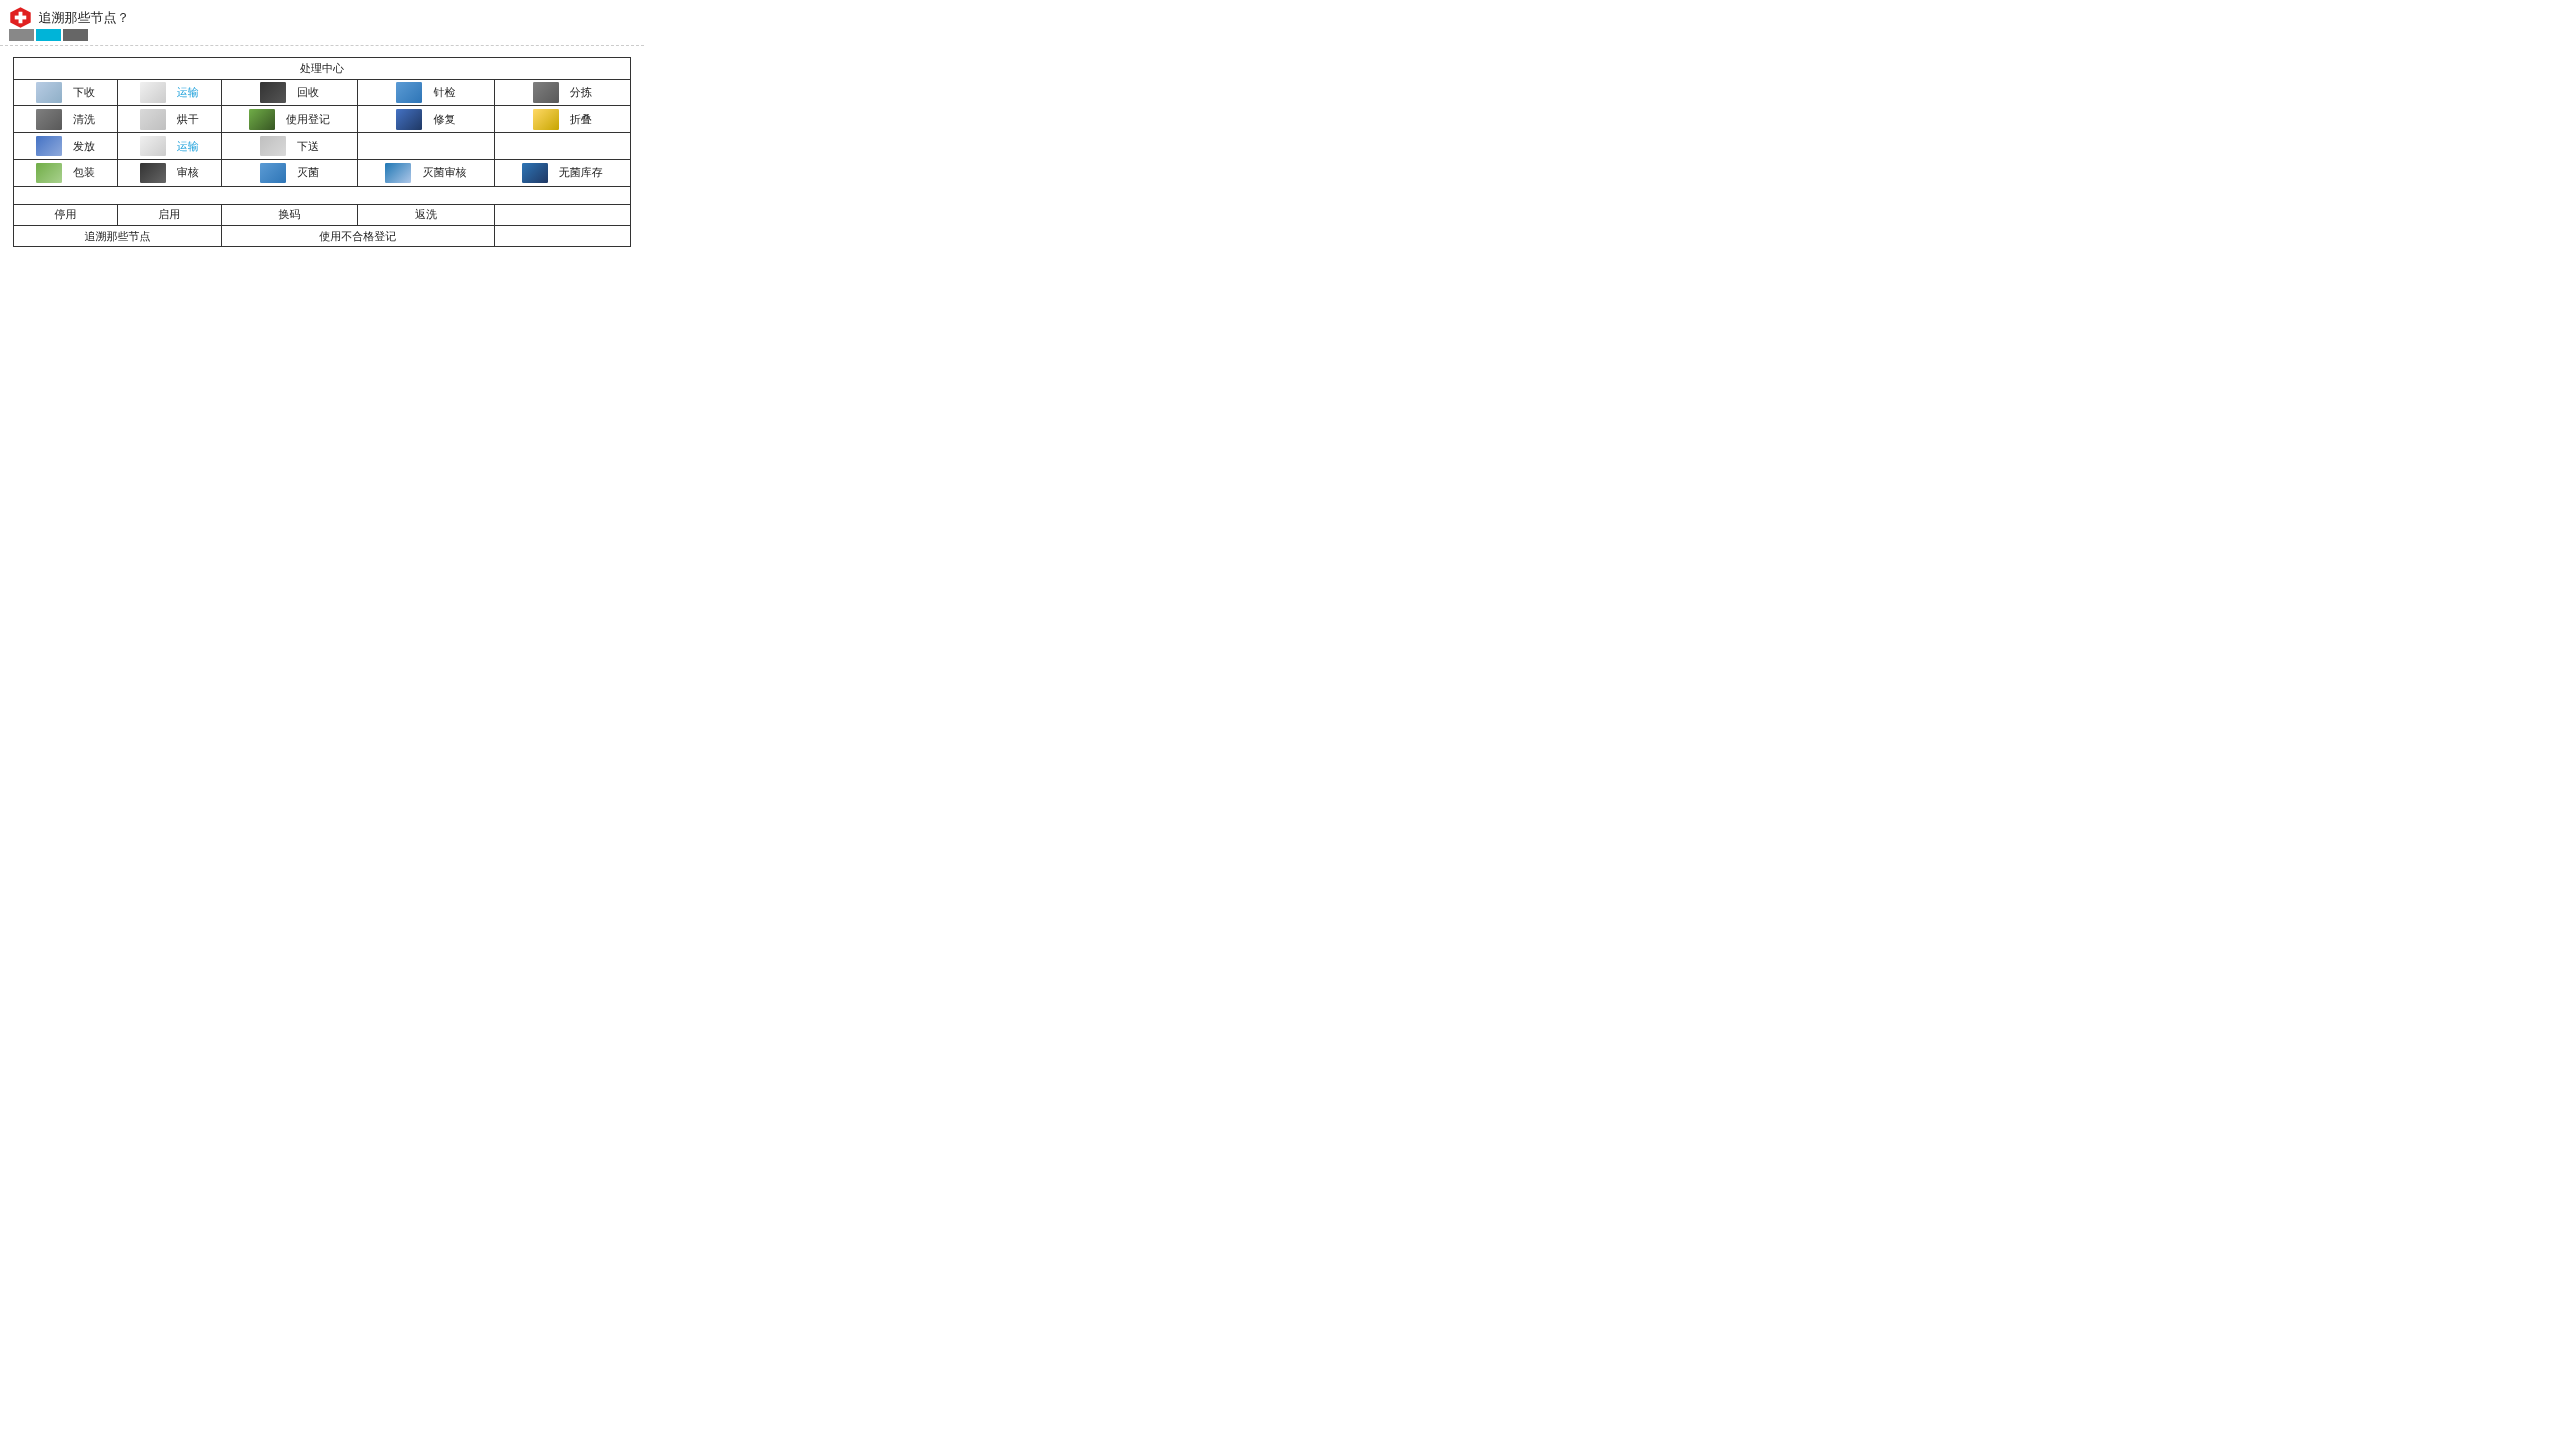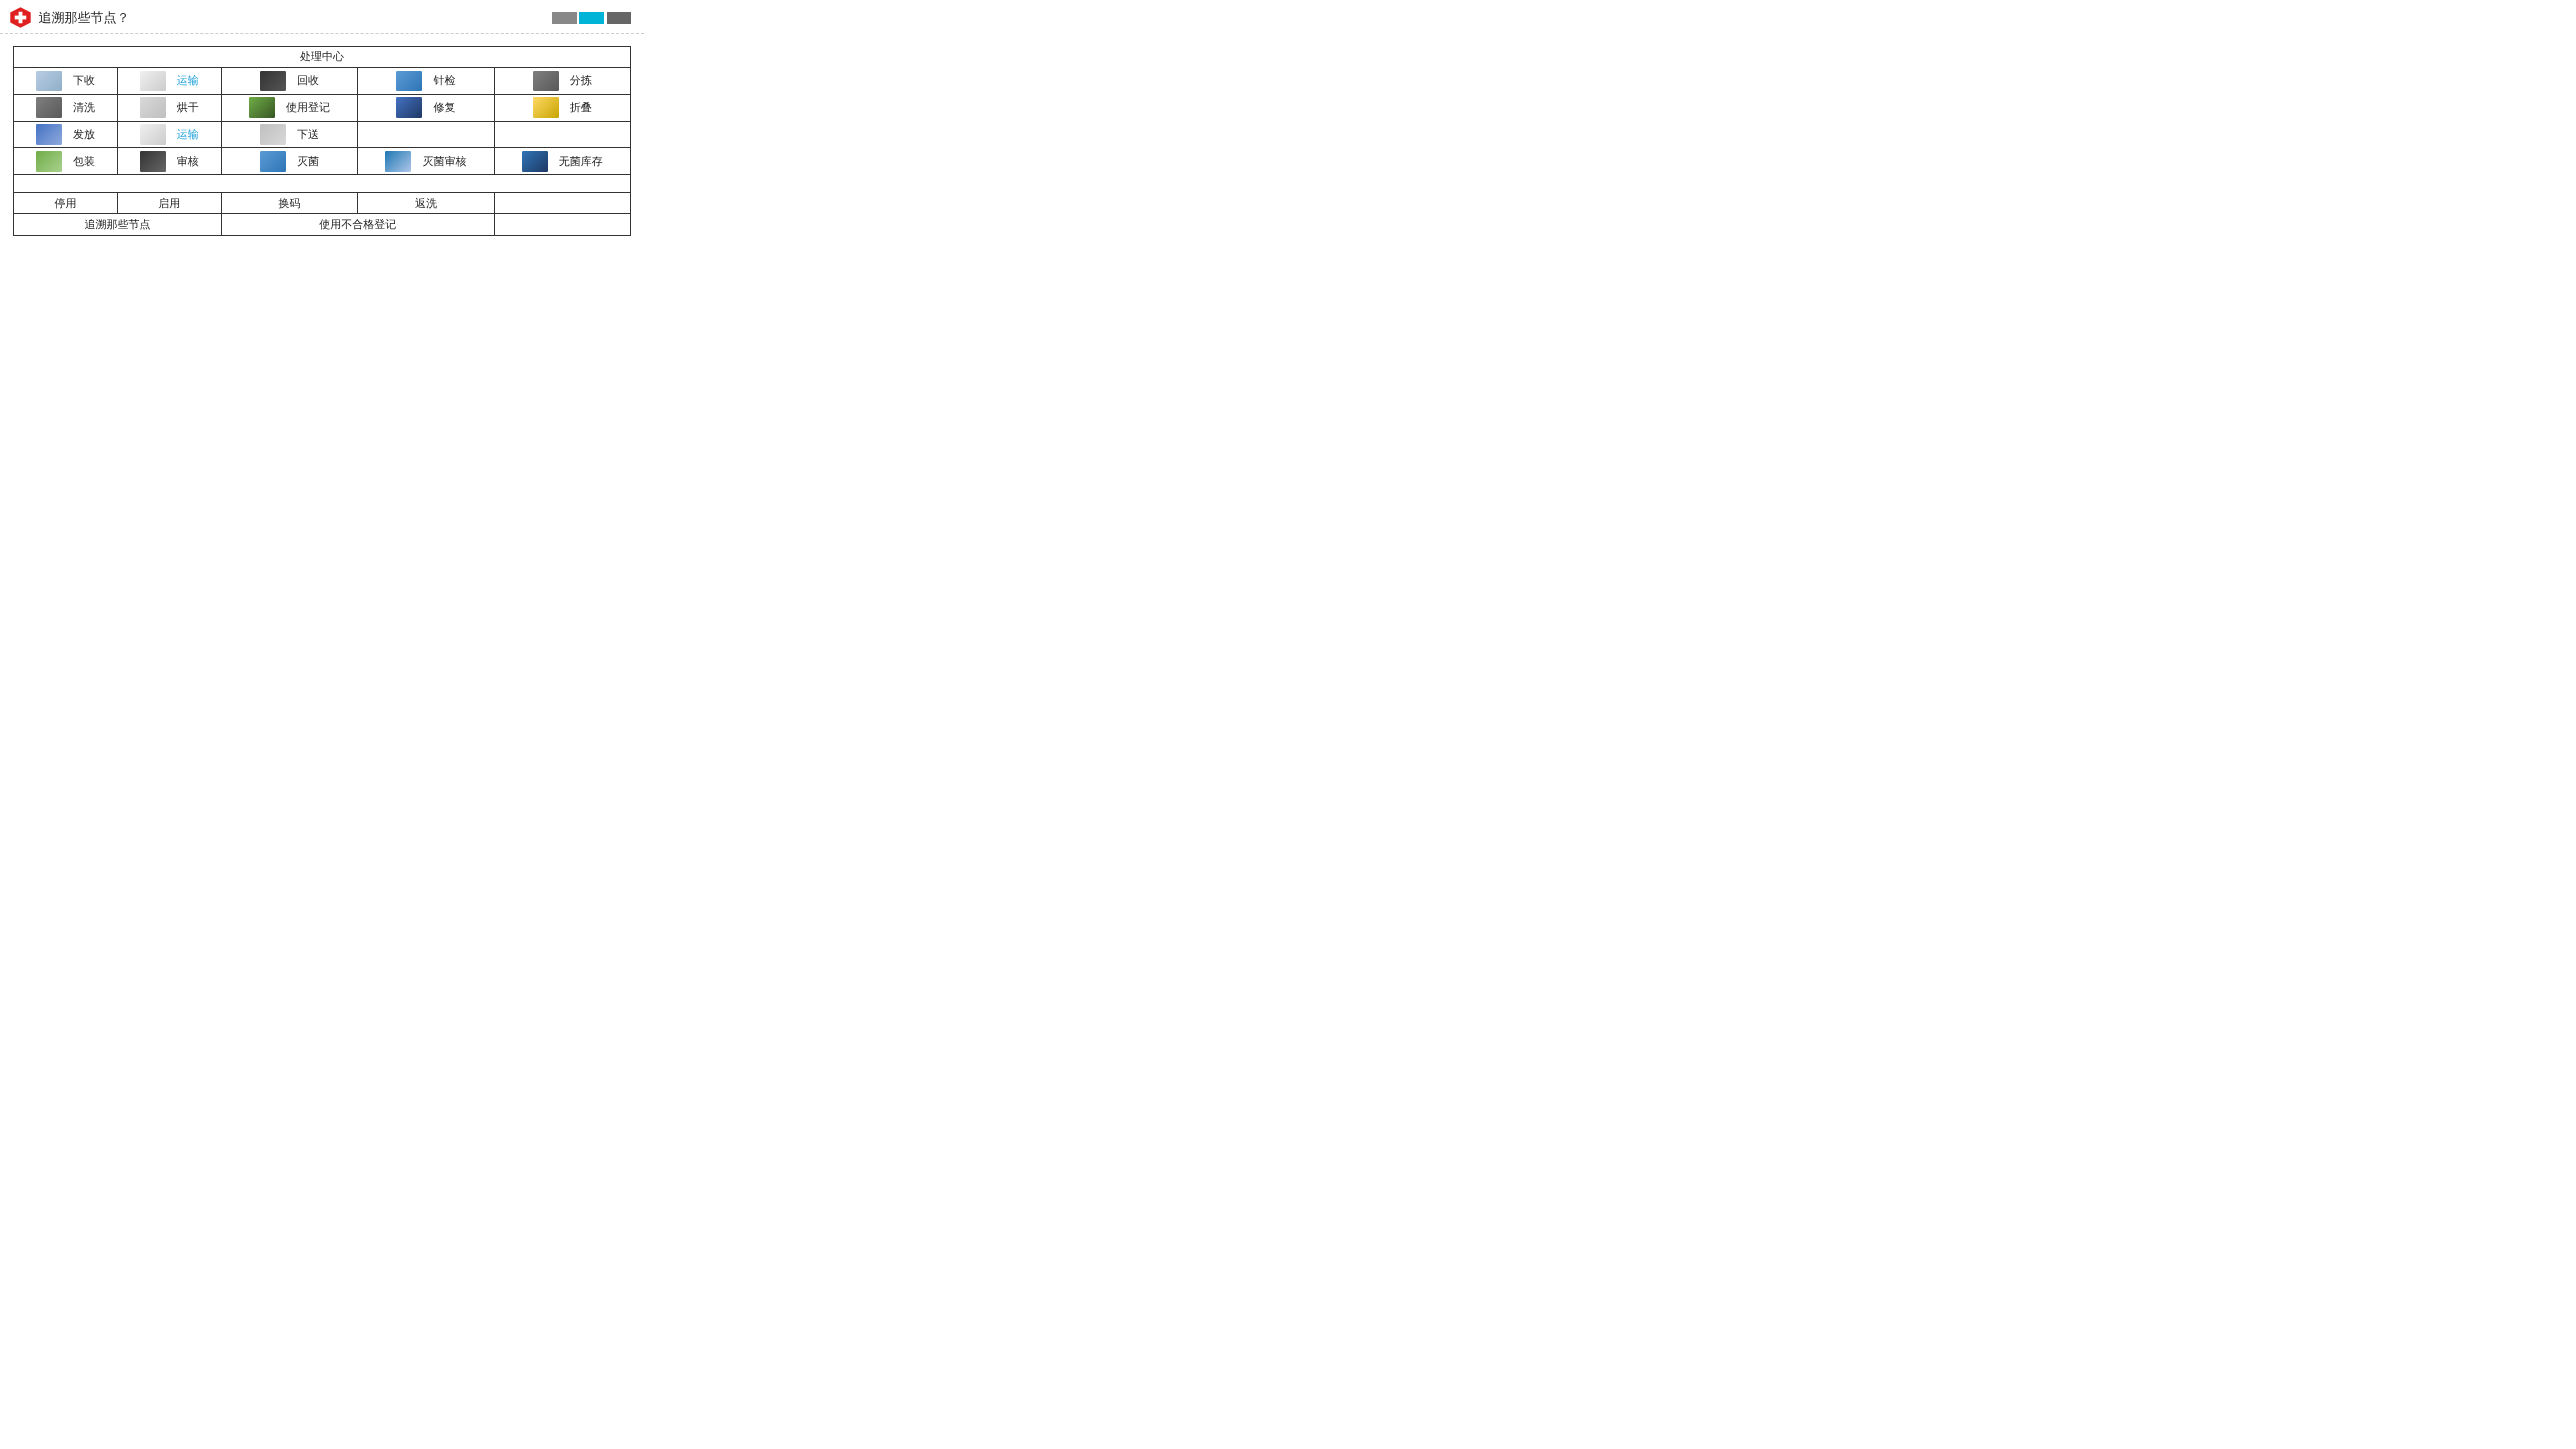--- a/index.html
+++ b/index.html
@@ -11,20 +11,21 @@
       overflow: hidden;
       position: relative;
     }
 
     
     .header {
       display: flex;
       justify-content: space-between;
       padding: 6.4px 13px 3.9px 9px;
       border-bottom: 1px dashed #cccccc;
+      flex-direction: column;
     }
     .header-left {
       display: flex;
       align-items: center;
       gap: 6.4px;
     }
     .logo-icon {
       width: 23px;
       height: 23px;
     }

